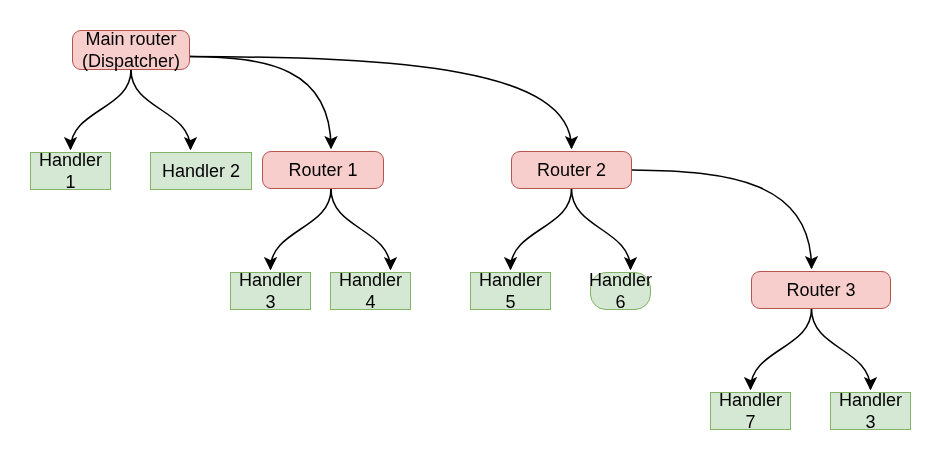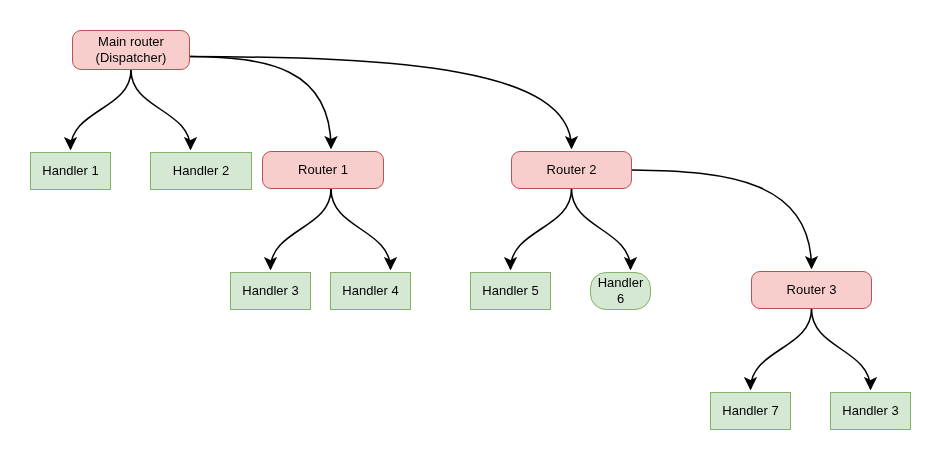--- a/index.html
+++ b/index.html
@@ -27,21 +27,21 @@
     stroke: var(--edge-color, #000000);
     stroke-width: 1.5;
   }
   .node {
     position: absolute;
     box-sizing: border-box;
     display: flex;
     align-items: center;
     justify-content: center;
     text-align: center;
-    font-size: 13px;
+    font-size: 18px;
     line-height: 1.25;
     color: var(--text-color, #000000);
   }
   .node .label {
     white-space: pre-line;
     padding: 0 2px;
   }
   .node.router {
     background: var(--router-fill, #f8cecc);
     border: 1.3px solid var(--router-stroke, #b85450);
@@ -96,21 +96,21 @@
     </div>
     <div class="node handler" style="left: 330px; top: 272px; width: 81px; height: 38px;">
       <span class="label">Handler 4</span>
     </div>
     <div class="node handler" style="left: 470px; top: 272px; width: 81px; height: 38px;">
       <span class="label">Handler 5</span>
     </div>
     <div class="node handler" style="left: 590px; top: 272px; width: 61px; height: 38px; border-radius: 16px;">
       <span class="label">Handler 6</span>
     </div>
-    <div class="node router" style="left: 751px; top: 271px; width: 121px; height: 38px;">
+    <div class="node router" style="left: 751px; top: 271px; width: 140px; height: 38px;">
       <span class="label">Router 3</span>
     </div>
     <div class="node handler" style="left: 710px; top: 392px; width: 81px; height: 38px;">
       <span class="label">Handler 7</span>
     </div>
     <div class="node handler" style="left: 830px; top: 392px; width: 81px; height: 38px;">
       <span class="label">Handler 3</span>
     </div>
   </div>
 

